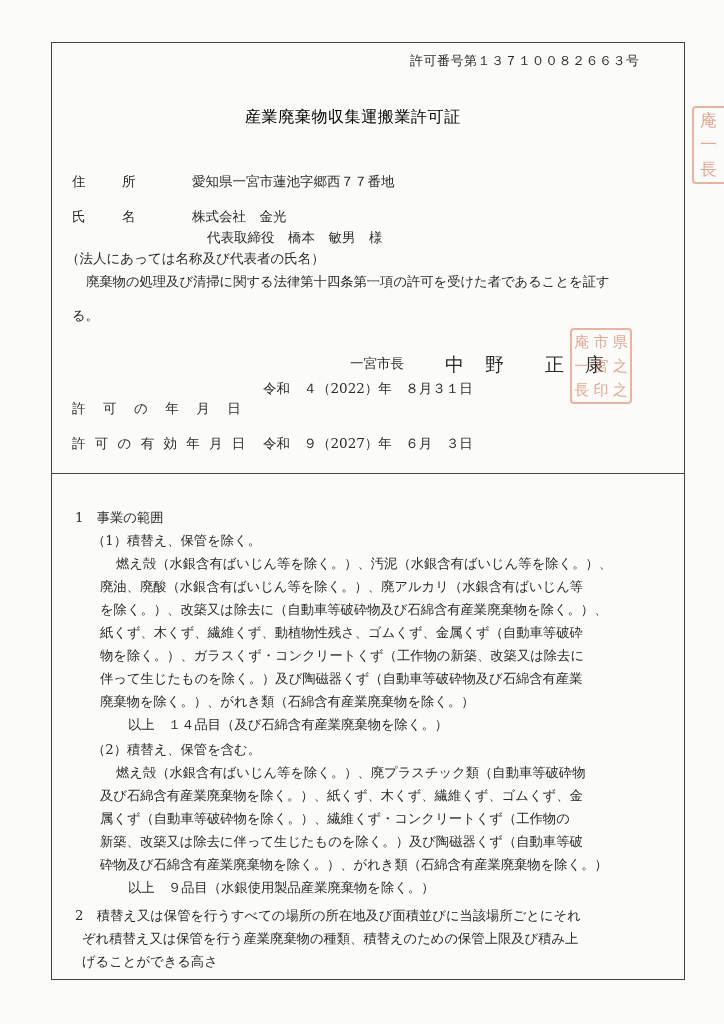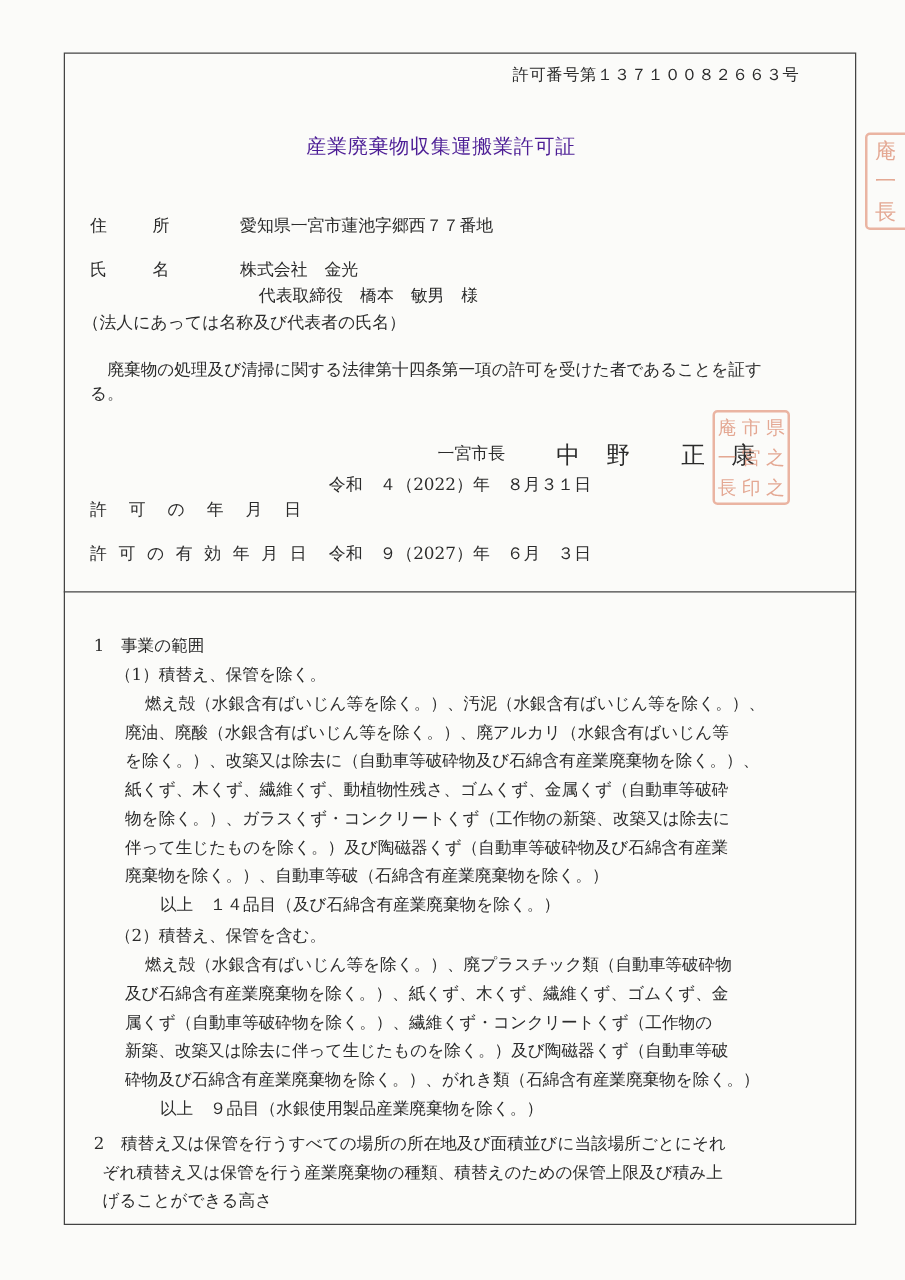--- a/index.html
+++ b/index.html
@@ -12,21 +12,21 @@
     .frame {
       position: absolute; left: 51px; top: 42px; width: 634px; height: 938px;
       border: 1.5px solid #444; box-sizing: border-box;
     }
     .divider {
       position: absolute; left: 51px; top: 473px; width: 634px; height: 0;
       border-top: 1.5px solid #444;
     }
     .t { position: absolute; white-space: nowrap; font-size: 13.5px; line-height: 1; }
     .permit-no { left: 410px; top: 54px; font-size: 13px; letter-spacing: 0.5px; }
-    .title { left: 245px; top: 109px; font-size: 16px; letter-spacing: 0.6px; font-family: "DejaVu Sans", sans-serif; color: #4c1d95; }
+    .title { left: 245px; top: 109px; font-size: 16px; letter-spacing: 0.6px; font-family: "DejaVu Sans", sans-serif; color: #000000; }
     .seal {
       position: absolute; border: 2px solid #e8a894; border-radius: 4px;
       color: #e09a82; font-family: "DejaVu Serif", serif; opacity: 0.85;
       display: grid; box-sizing: border-box;
     }
     .mayor-seal { left: 570px; top: 328px; width: 62px; height: 76px; grid-template-columns: 1fr 1fr 1fr; grid-template-rows: 1fr 1fr 1fr; font-size: 15px; text-align: center; align-items: center; }
     .edge-seal { left: 692px; top: 106px; width: 40px; height: 78px; grid-template-rows: 1fr 1fr 1fr; font-size: 17px; padding-left: 6px; align-items: center; }
     .body-text { font-size: 13.3px; }
   </style>
 </head>
@@ -41,21 +41,21 @@
 <div class="t" style="left:72px;top:175px">住</div>
 <div class="t" style="left:122px;top:175px">所</div>
 <div class="t" style="left:192px;top:175px">愛知県一宮市蓮池字郷西７７番地</div>
 
 <div class="t" style="left:72px;top:210px">氏</div>
 <div class="t" style="left:122px;top:210px">名</div>
 <div class="t" style="left:192px;top:210px">株式会社　金光</div>
 <div class="t" style="left:207px;top:231px">代表取締役　橋本　敏男　様</div>
 <div class="t" style="left:66px;top:252px">（法人にあっては名称及び代表者の氏名）</div>
 
-<div class="t body-text" style="left:86px;top:290px">廃棄物の処理及び清掃に関する法律第十四条第一項の許可を受けた者であることを証す</div>
+<div class="t body-text" style="left:86px;top:275px">廃棄物の処理及び清掃に関する法律第十四条第一項の許可を受けた者であることを証す</div>
 <div class="t body-text" style="left:72px;top:309px">る。</div>
 
 <div class="t" style="left:350px;top:357px">一宮市長</div>
 <div class="t" style="left:445px;top:355px;font-size:19px;letter-spacing:1px">中　野　　正　康</div>
 
 <div class="seal mayor-seal">
   <span>庵</span>
   <span>市</span>
   <span>県</span>
   <span>一</span>
@@ -78,21 +78,21 @@
 <div class="t" style="left:263px;top:437px">令和　９（2027）年　６月　３日</div>
 
 <div class="t body-text" style="left:75px;top:511px">1　事業の範囲</div>
 <div class="t body-text" style="left:92px;top:534px">（1）積替え、保管を除く。</div>
 <div class="t body-text" style="left:116px;top:557px">燃え殻（水銀含有ばいじん等を除く。）、汚泥（水銀含有ばいじん等を除く。）、</div>
 <div class="t body-text" style="left:100px;top:580px">廃油、廃酸（水銀含有ばいじん等を除く。）、廃アルカリ（水銀含有ばいじん等</div>
 <div class="t body-text" style="left:100px;top:603px">を除く。）、改築又は除去に（自動車等破砕物及び石綿含有産業廃棄物を除く。）、</div>
 <div class="t body-text" style="left:100px;top:626px">紙くず、木くず、繊維くず、動植物性残さ、ゴムくず、金属くず（自動車等破砕</div>
 <div class="t body-text" style="left:100px;top:649px">物を除く。）、ガラスくず・コンクリートくず（工作物の新築、改築又は除去に</div>
 <div class="t body-text" style="left:100px;top:672px">伴って生じたものを除く。）及び陶磁器くず（自動車等破砕物及び石綿含有産業</div>
-<div class="t body-text" style="left:100px;top:695px">廃棄物を除く。）、自動車等破（石綿含有産業廃棄物を除く。）</div>
+<div class="t body-text" style="left:100px;top:695px">廃棄物を除く。）、がれき類（石綿含有産業廃棄物を除く。）</div>
 <div class="t body-text" style="left:128px;top:718px">以上　１４品目（及び石綿含有産業廃棄物を除く。）</div>
 
 <div class="t body-text" style="left:92px;top:743px">（2）積替え、保管を含む。</div>
 <div class="t body-text" style="left:116px;top:766px">燃え殻（水銀含有ばいじん等を除く。）、廃プラスチック類（自動車等破砕物</div>
 <div class="t body-text" style="left:100px;top:789px">及び石綿含有産業廃棄物を除く。）、紙くず、木くず、繊維くず、ゴムくず、金</div>
 <div class="t body-text" style="left:100px;top:812px">属くず（自動車等破砕物を除く。）、繊維くず・コンクリートくず（工作物の</div>
 <div class="t body-text" style="left:100px;top:835px">新築、改築又は除去に伴って生じたものを除く。）及び陶磁器くず（自動車等破</div>
 <div class="t body-text" style="left:100px;top:858px">砕物及び石綿含有産業廃棄物を除く。）、がれき類（石綿含有産業廃棄物を除く。）</div>
 <div class="t body-text" style="left:128px;top:881px">以上　９品目（水銀使用製品産業廃棄物を除く。）</div>
 

